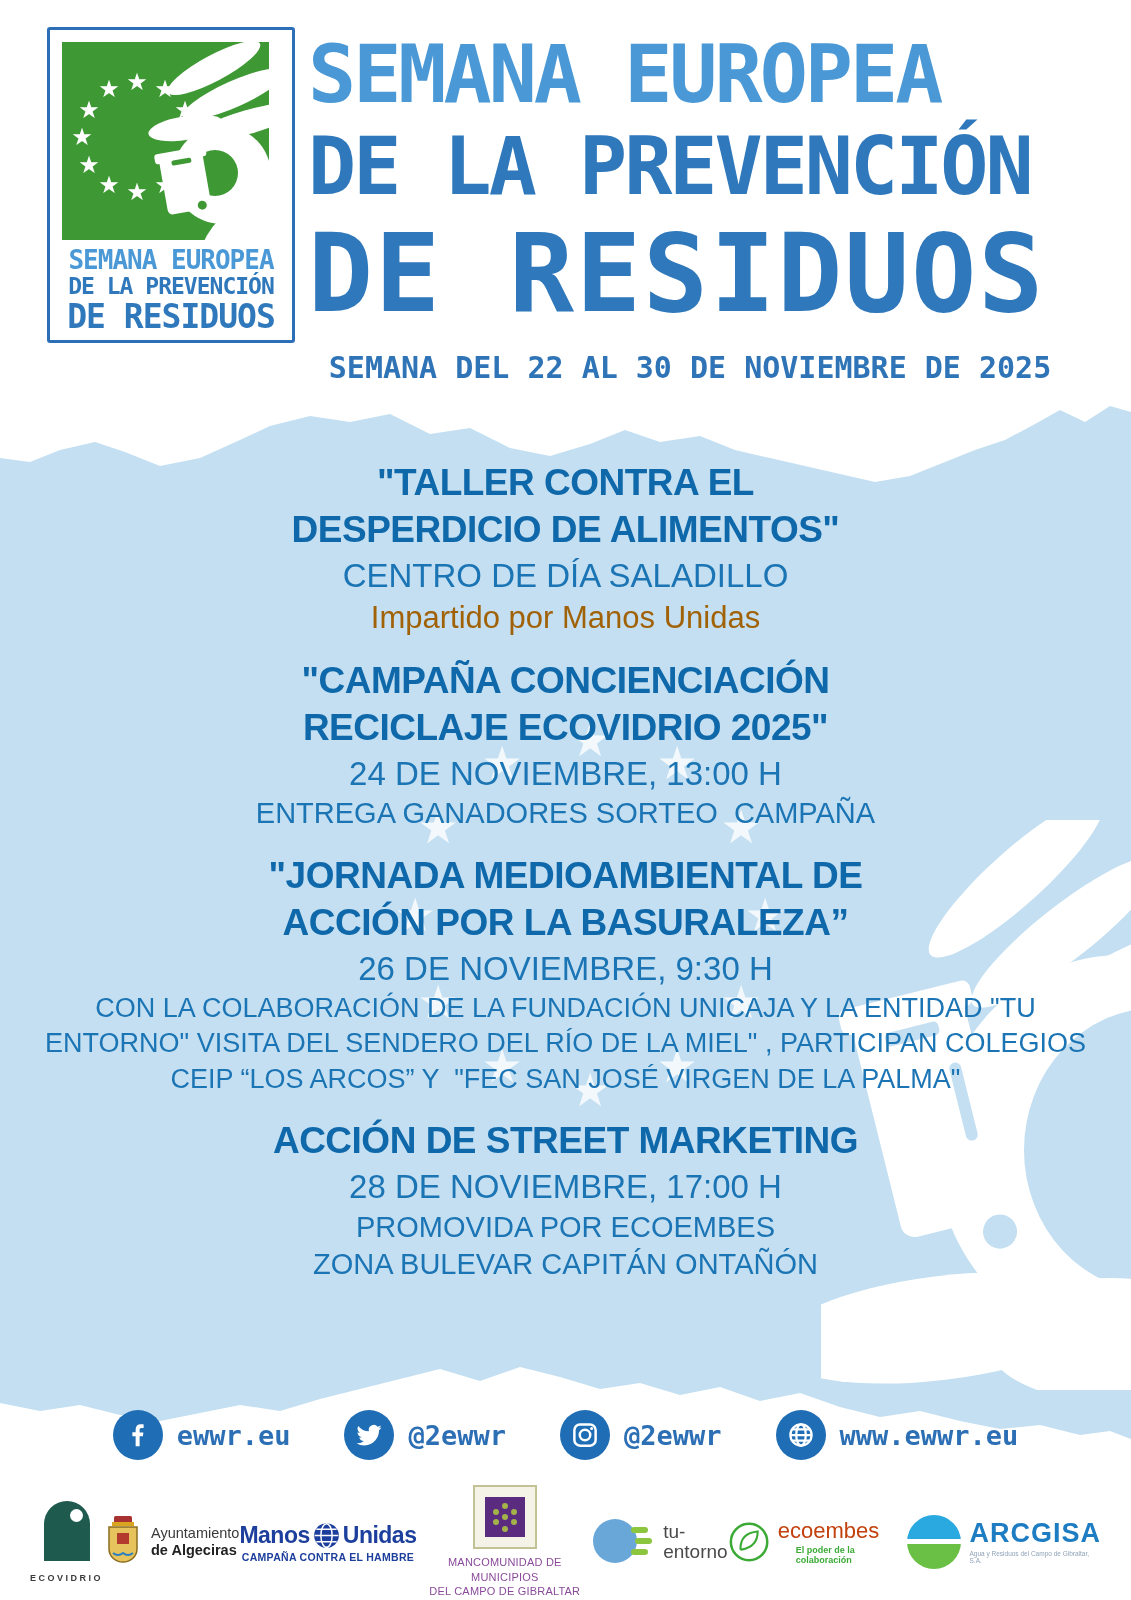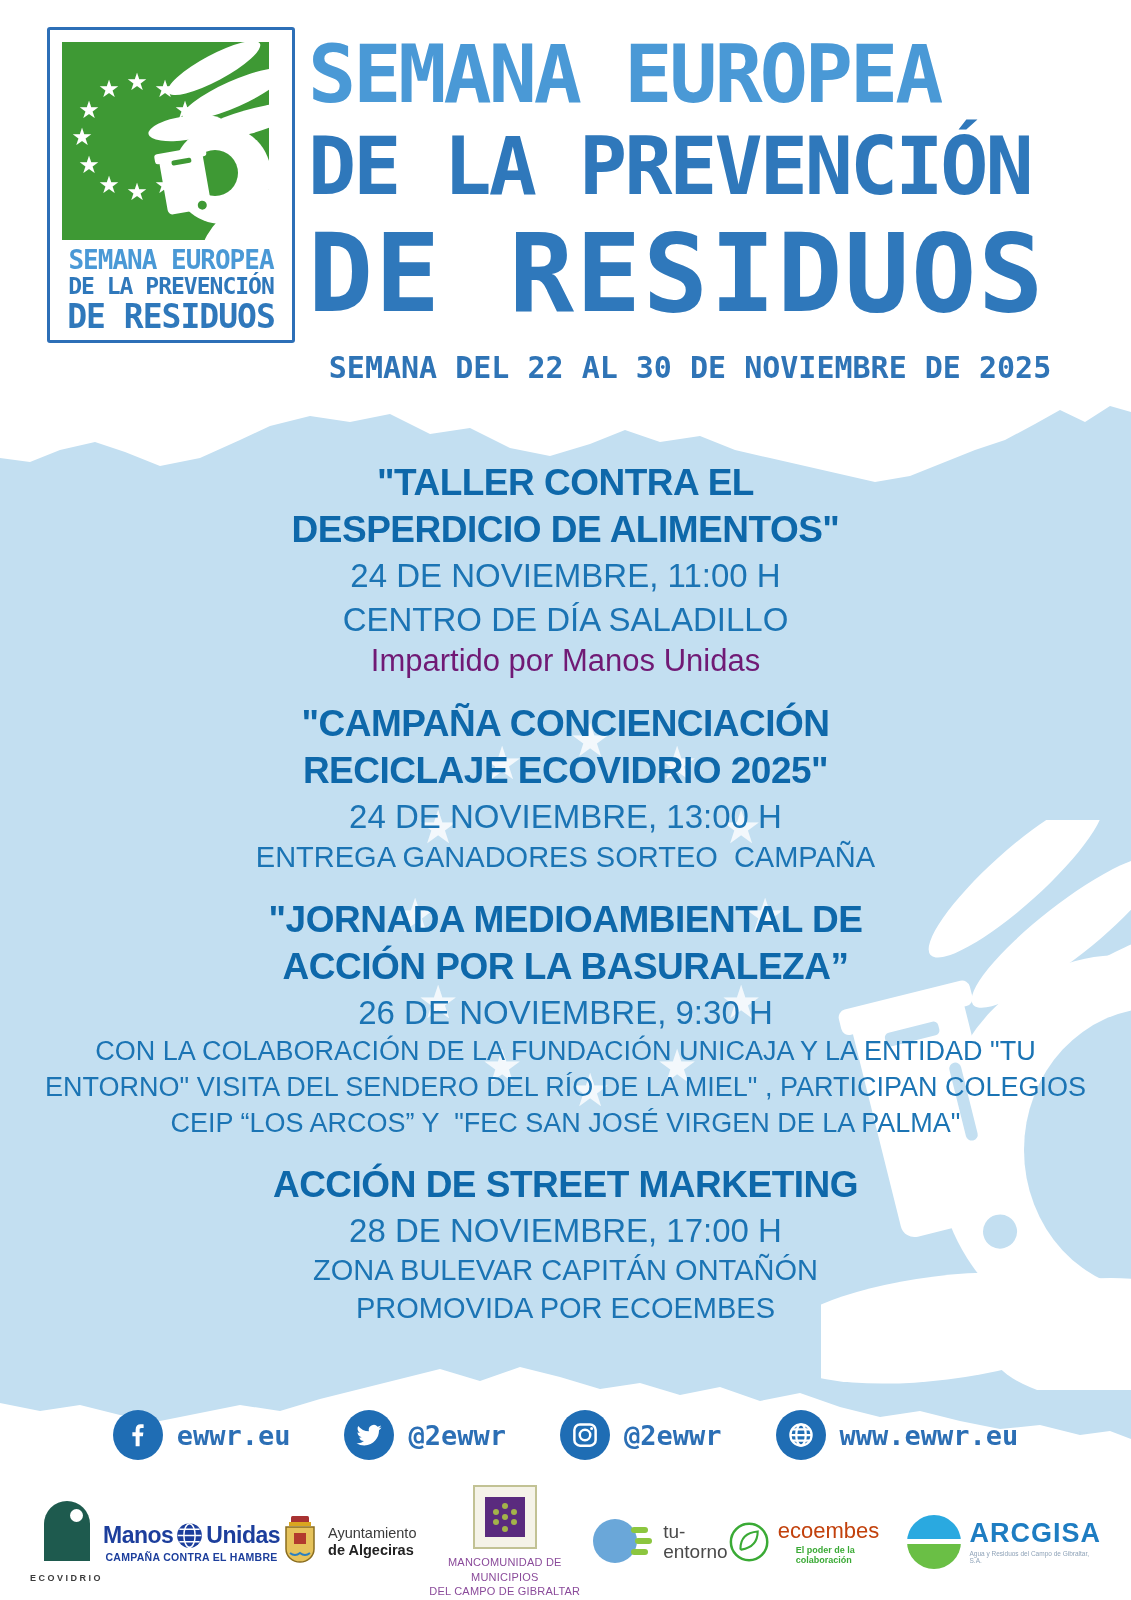--- a/index.html
+++ b/index.html
@@ -36,21 +36,21 @@
   .wm-star{position:absolute;transform:translate(-50%,-50%);color:#fff;opacity:.8;
            font-size:46px;line-height:1;z-index:1;}
   .wm-star::before{content:"★";}
   .hand-wm{position:absolute;right:0;top:420px;z-index:2;}
 
   
   .events{position:relative;z-index:3;padding-top:60px;text-align:center;}
   .event{margin-bottom:20px;}
   .ev-title{font-size:37px;font-weight:bold;color:#0e68aa;line-height:1.27;letter-spacing:-.5px;}
   .ev-date{font-size:33px;color:#1b74b4;line-height:1.32;white-space:pre-wrap;}
-  .ev-mixed{font-size:31px;color:#701a75;line-height:1.3;white-space:pre-wrap;}
+  .ev-mixed{font-size:31px;color:#a16207;line-height:1.3;white-space:pre-wrap;}
   .ev-small{font-size:27px;color:#1b74b4;line-height:1.33;white-space:pre-wrap;}
   .ev-small-lg{font-size:29px;color:#1b74b4;line-height:1.3;white-space:pre-wrap;}
 
   
   .social-row{position:absolute;left:0;top:1410px;width:1131px;display:flex;
               justify-content:center;align-items:center;gap:54px;z-index:6;}
   .social-item{display:flex;align-items:center;gap:14px;}
   .social-circle{width:50px;height:50px;border-radius:50%;background:#1f6db4;
                  display:flex;align-items:center;justify-content:center;flex:none;}
   .social-circle svg{width:30px;height:30px;}
@@ -184,21 +184,20 @@
     </svg>
     <svg class="torn bottom" viewBox="0 0 1131 90" preserveAspectRatio="none">
       <path fill="#ffffff" d="M0,48 L40,56 L80,50 L120,60 L160,66 L200,58 L240,50 L280,56 L320,44 L360,34 L400,24 L440,14 L480,26 L520,12 L560,22 L600,34 L640,28 L680,40 L720,32 L760,46 L800,38 L840,52 L880,62 L920,56 L960,66 L1000,74 L1040,70 L1080,80 L1110,76 L1131,84 L1131,90 L0,90 Z"></path>
     </svg>
 
     <div class="events">
 
       <div class="event">
         <div class="ev-title">"TALLER CONTRA EL</div>
         <div class="ev-title">DESPERDICIO DE ALIMENTOS"</div>
-        <div class="ev-date">24 DE NOVIEMBRE, 11:00 H</div>
         <div class="ev-date">CENTRO DE DÍA SALADILLO</div>
         <div class="ev-mixed">Impartido por Manos Unidas</div>
       </div>
 
       <div class="event">
         <div class="ev-title">"CAMPAÑA CONCIENCIACIÓN</div>
         <div class="ev-title">RECICLAJE ECOVIDRIO 2025"</div>
         <div class="ev-date">24 DE NOVIEMBRE, 13:00 H</div>
         <div class="ev-small-lg">ENTREGA GANADORES SORTEO  CAMPAÑA</div>
       </div>
@@ -208,22 +207,22 @@
         <div class="ev-title">ACCIÓN POR LA BASURALEZA”</div>
         <div class="ev-date">26 DE NOVIEMBRE, 9:30 H</div>
         <div class="ev-small">CON LA COLABORACIÓN DE LA FUNDACIÓN UNICAJA Y LA ENTIDAD "TU</div>
         <div class="ev-small">ENTORNO" VISITA DEL SENDERO DEL RÍO DE LA MIEL" , PARTICIPAN COLEGIOS</div>
         <div class="ev-small">CEIP “LOS ARCOS” Y  "FEC SAN JOSÉ VIRGEN DE LA PALMA"</div>
       </div>
 
       <div class="event">
         <div class="ev-title">ACCIÓN DE STREET MARKETING</div>
         <div class="ev-date">28 DE NOVIEMBRE, 17:00 H</div>
+        <div class="ev-small-lg">PROMOVIDA POR ECOEMBES</div>
         <div class="ev-small-lg">ZONA BULEVAR CAPITÁN ONTAÑÓN</div>
-        <div class="ev-small-lg">PROMOVIDA POR ECOEMBES</div>
       </div>
 
     </div>
   </div>
 
   <div class="social-row">
 
     <div class="social-item">
       <span class="social-circle">
         <svg viewBox="0 0 24 24">
@@ -268,51 +267,51 @@
 
   <div class="sponsors">
 
     <div class="sp">
       <div class="eco-arch">
           <div class="eco-dot"></div>
         </div>
       <div class="eco-name">ECOVIDRIO</div>
     </div>
 
-
-    <div class="sp">
-      <div class="mu-top">
-        <span class="mu-word">Manos</span>
-        <svg class="mu-globe" viewBox="0 0 24 24">
-          <circle cx="12" cy="12" r="11" fill="#1c3e9c"></circle>
-          <ellipse cx="12" cy="12" rx="5" ry="10.5" fill="none" stroke="#fff" stroke-width="1.3"></ellipse>
-          <path d="M1.5 12h21M3 6.5h18M3 17.5h18" stroke="#fff" stroke-width="1.3" fill="none"></path>
-        </svg>
-        <span class="mu-word">Unidas</span>
-      </div>
-      <div class="mu-sub">CAMPAÑA CONTRA EL HAMBRE</div>
-    </div>
 
     <div class="sp">
       <div class="sp-row">
         <svg width="40" height="54" viewBox="0 0 40 54">
           <rect x="11" y="1" width="18" height="7" rx="1.5" fill="#a83232"></rect>
           <rect x="9" y="7" width="22" height="4" fill="#d9a520"></rect>
           <path d="M6 12 h28 v22 a14 13 0 0 1 -28 0 Z" fill="#e6c35c" stroke="#8a6d1f" stroke-width="1.5"></path>
           <rect x="14" y="18" width="12" height="11" fill="#b23b2e"></rect>
           <path d="M10 38 q5 4 10 0 q5 4 10 0" stroke="#2a7fc0" stroke-width="2" fill="none"></path>
         </svg>
         <div class="ay-text">
           <div>Ayuntamiento</div>
           <div class="ay-l2">de Algeciras</div>
         </div>
       </div>
     </div>
 
     <div class="sp">
+      <div class="mu-top">
+        <span class="mu-word">Manos</span>
+        <svg class="mu-globe" viewBox="0 0 24 24">
+          <circle cx="12" cy="12" r="11" fill="#1c3e9c"></circle>
+          <ellipse cx="12" cy="12" rx="5" ry="10.5" fill="none" stroke="#fff" stroke-width="1.3"></ellipse>
+          <path d="M1.5 12h21M3 6.5h18M3 17.5h18" stroke="#fff" stroke-width="1.3" fill="none"></path>
+        </svg>
+        <span class="mu-word">Unidas</span>
+      </div>
+      <div class="mu-sub">CAMPAÑA CONTRA EL HAMBRE</div>
+    </div>
+
+    <div class="sp">
       <div class="mc-box">
         <div class="mc-inner">
           <span class="mc-dot" style="left:50%;top:22%"></span>
           <span class="mc-dot" style="left:72%;top:38%"></span>
           <span class="mc-dot" style="left:72%;top:64%"></span>
           <span class="mc-dot" style="left:50%;top:80%"></span>
           <span class="mc-dot" style="left:28%;top:64%"></span>
           <span class="mc-dot" style="left:28%;top:38%"></span>
           <span class="mc-dot" style="left:50%;top:51%"></span>
         </div>

